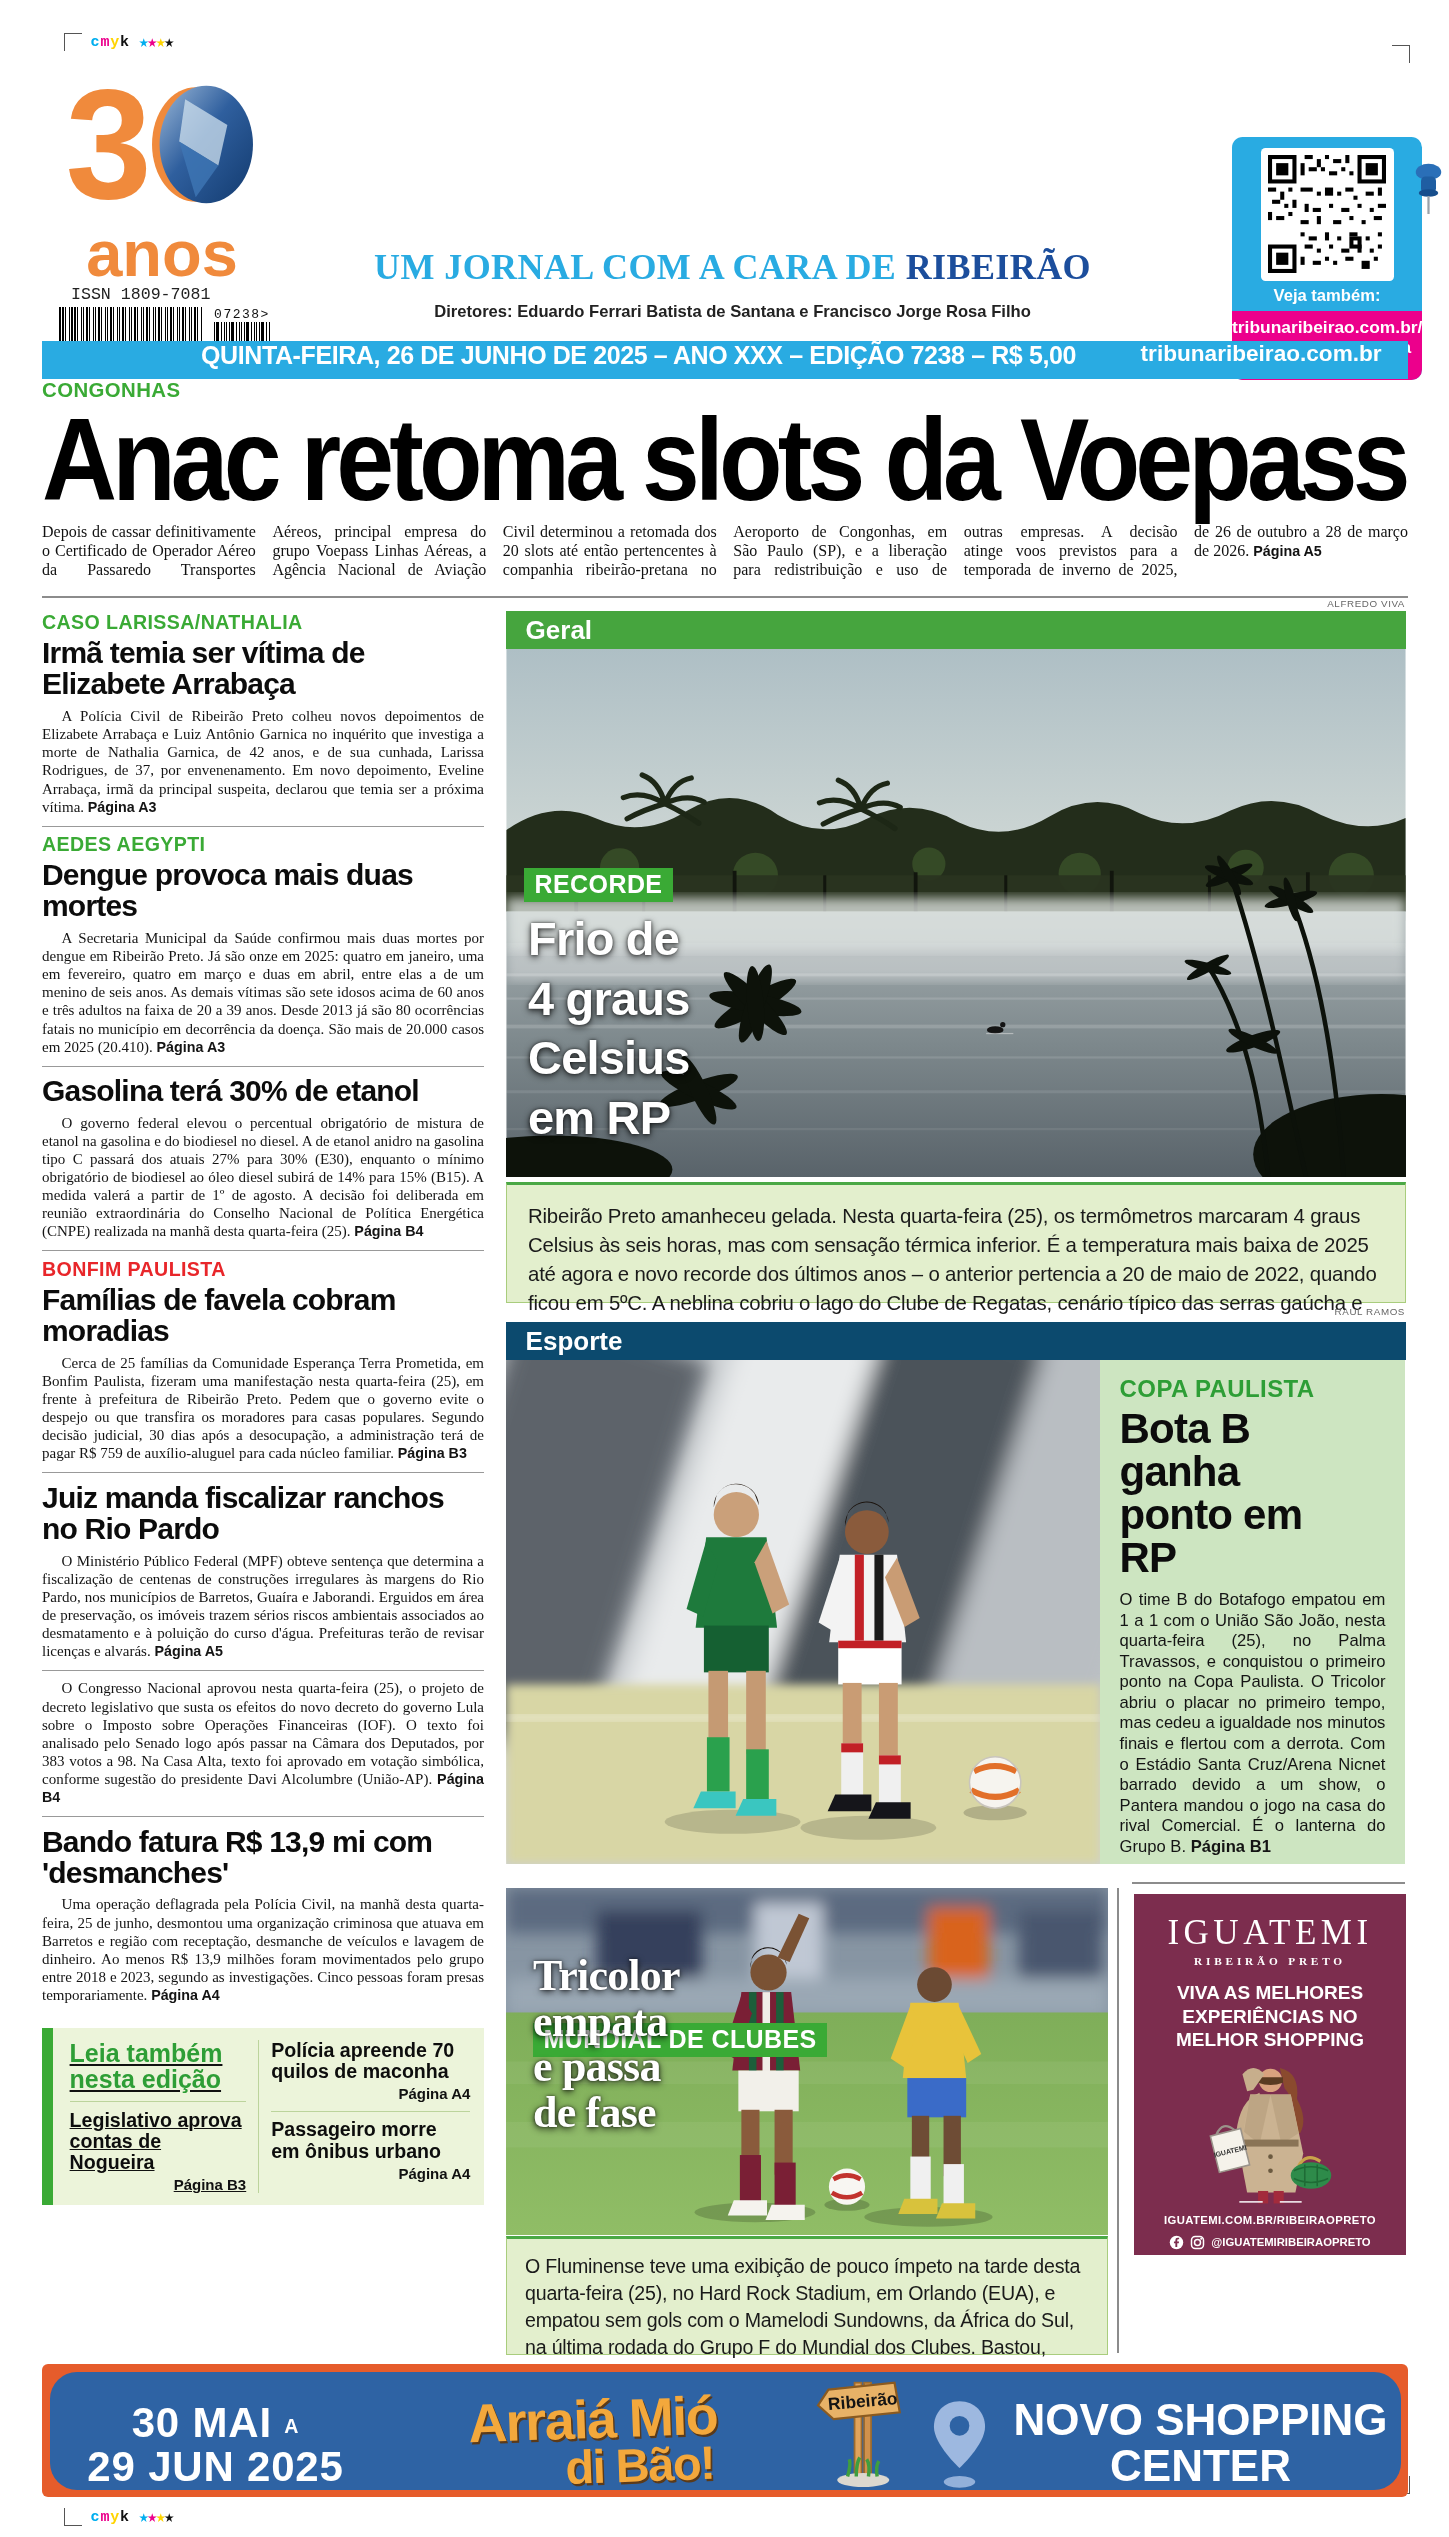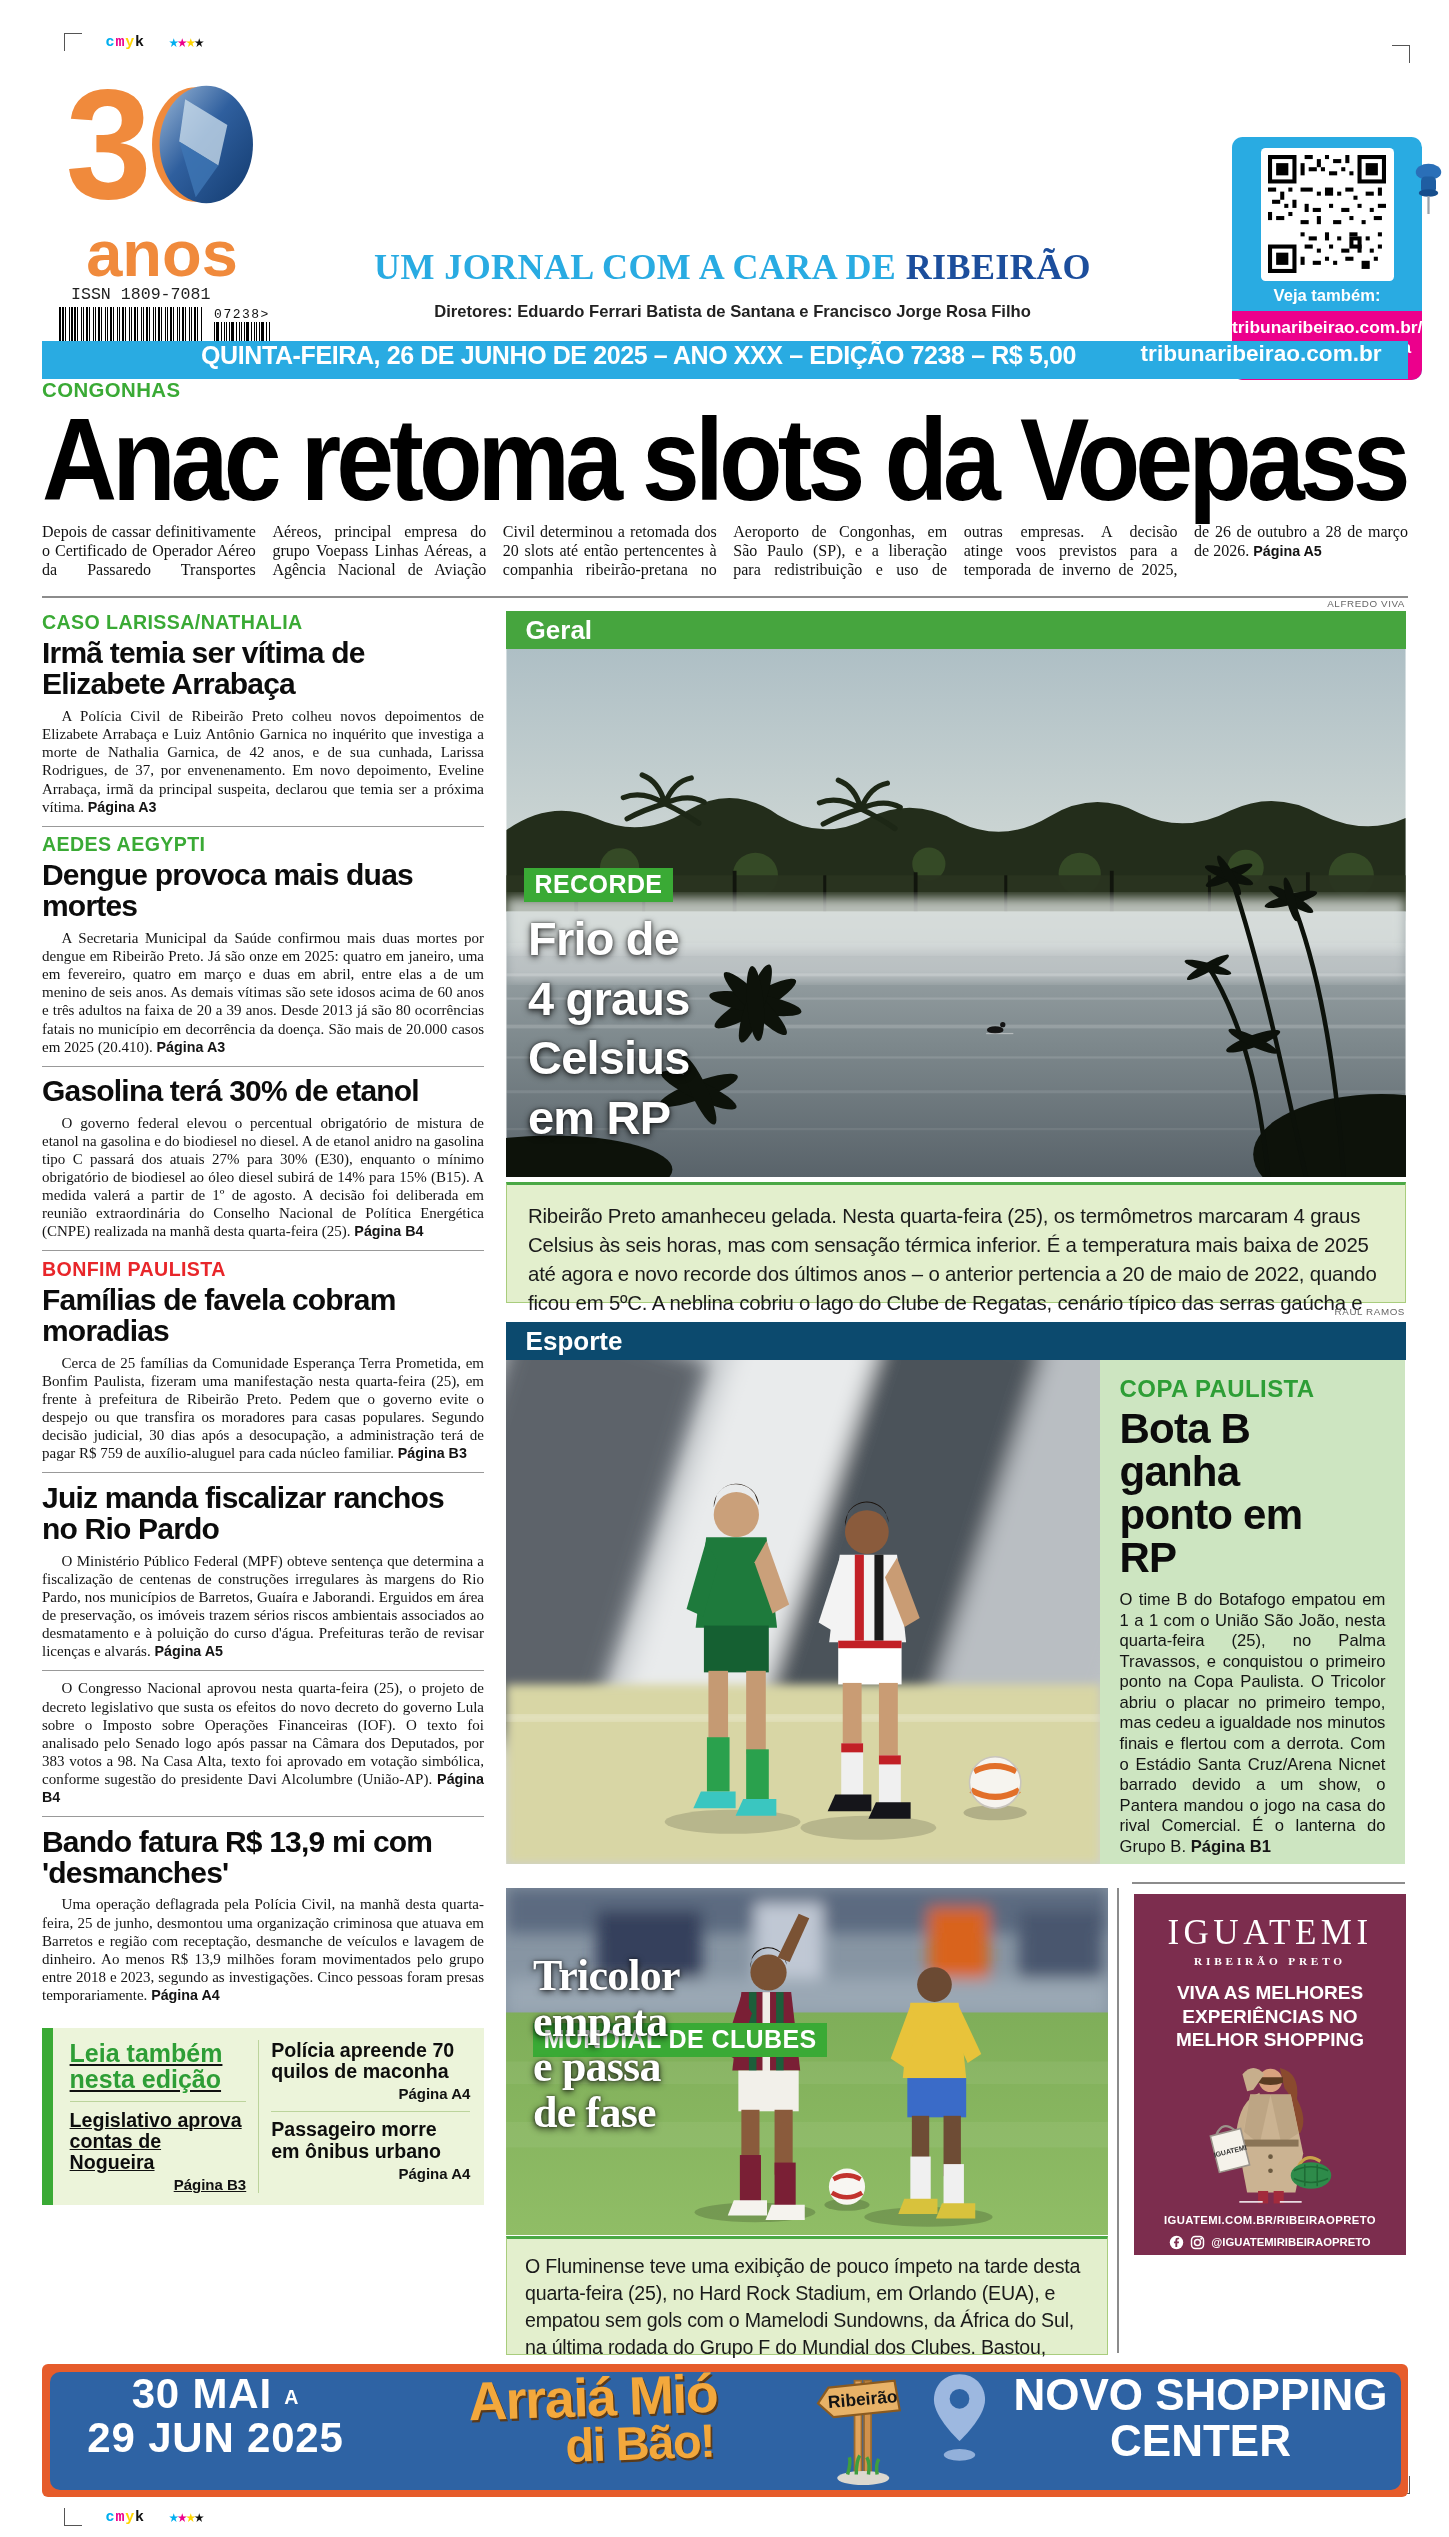--- a/index.html
+++ b/index.html
@@ -1,20 +1,20 @@
 <!DOCTYPE html>
 <html lang="pt-BR" style="font-size:12px"><head>
 <meta charset="utf-8">
 <style>
   html,body{margin:0;padding:0;background:#e8e8e8;}
   #paper{position:relative;width:1449px;height:2538px;background:#fff;margin:0 auto;
          font-family:"Liberation Sans",sans-serif;color:#111;overflow:hidden;}
   .abs{position:absolute;}
   
-  .cmyk-mark{font:700 15px "Liberation Mono",monospace;letter-spacing:0.8px;display:flex;gap:24px;align-items:center;}
+  .cmyk-mark{font:700 15px "Liberation Mono",monospace;letter-spacing:0.8px;display:flex;gap:9px;align-items:center;}
   .cmyk-mark .c{color:#00aeef}.cmyk-mark .m{color:#ec008c}.cmyk-mark .y{color:#ffd400}.cmyk-mark .k{color:#111}
   .stars{font-size:16.6px;letter-spacing:-1.5px;}
   .corner{width:16.6px;height:16.6px;}
   .corner.tl{border-top:1.5px solid #555;border-left:1.5px solid #555;}
   .corner.tr{border-top:1.5px solid #555;border-right:1.5px solid #555;}
   .corner.bl{border-bottom:1.5px solid #555;border-left:1.5px solid #555;}
   .corner.br{border-bottom:1.5px solid #555;border-right:1.5px solid #555;}
   
   #logo30{left:60px;top:69px;width:204px;text-align:center;}
   #logo30 .row{display:flex;align-items:center;justify-content:center;}
@@ -116,21 +116,21 @@
   #iguatemi{left:1134px;top:1894px;width:272px;height:361px;background:#7c2d4e;color:#fff;text-align:center;
             padding-top:21px;box-sizing:border-box;}
   #ig-brand{font:400 35px/1 "Liberation Serif",serif;letter-spacing:4.5px;}
   #ig-loc{font:700 11.3px/1 "Liberation Serif",serif;letter-spacing:3.8px;margin-top:6px;}
   #ig-head{font:800 19px/1.25 "Liberation Sans",sans-serif;margin:13.6px auto 4.5px;width:226px;}
   #ig-url{font:700 11.3px/1 "Liberation Sans",sans-serif;letter-spacing:0.4px;margin-top:7.5px;}
   #ig-social{font:700 11.3px/1 "Liberation Sans",sans-serif;margin-top:9px;display:flex;justify-content:center;align-items:center;gap:6px;}
   .soc-ic{width:15px;height:15px;display:inline-block;}
   
   #banner{left:42px;top:2364px;width:1366px;height:133px;background:#e65c2b;border-radius:6px;padding:7.5px;box-sizing:border-box;}
-  #banner-in{position:relative;width:100%;height:100%;background:#2e63a4;border-radius:10px;display:flex;align-items:flex-start;overflow:hidden;}
+  #banner-in{position:relative;width:100%;height:100%;background:#2e63a4;border-radius:27px;display:flex;align-items:flex-end;overflow:hidden;}
   #bn-dates{width:332px;text-align:center;color:#fff;font:800 42px/1.05 "Liberation Sans",sans-serif;letter-spacing:0.8px;}
   #bn-dates .sm{font-size:19.6px;vertical-align:middle;}
   #bn-title{width:423px;text-align:center;color:#f3a83c;font:800 54px/0.95 "Liberation Sans",sans-serif;
             letter-spacing:-1.5px;transform:rotate(-2deg);text-shadow:1.5px 2.3px 0 #5a3a1a;}
   #bn-title .l2{font-size:47px;display:block;padding-left:91px;}
   #bn-sign{width:113px;}
   #bn-pin{width:83px;display:flex;justify-content:center;}
   #bn-venue{flex:1;text-align:center;color:#fff;font:800 44px/1.05 "Liberation Sans",sans-serif;letter-spacing:0px;}
 </style>
 </head>

